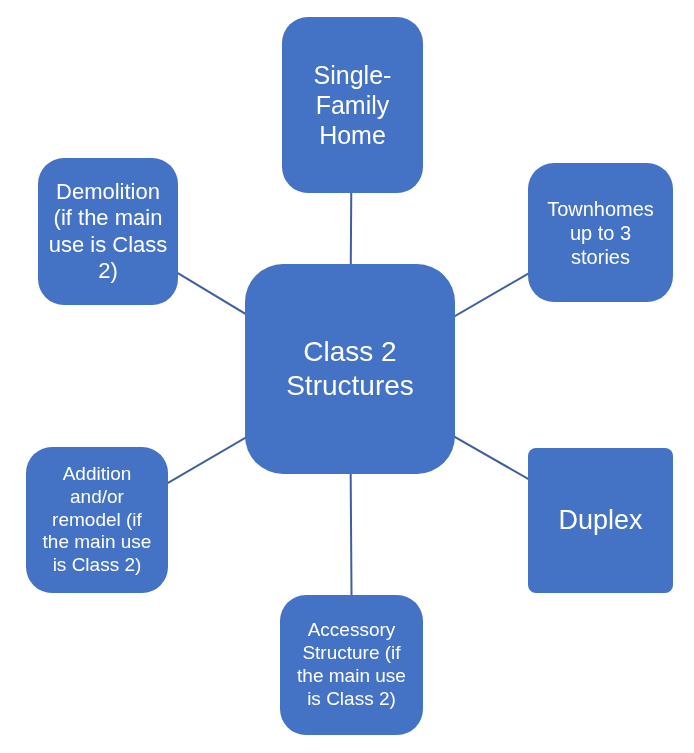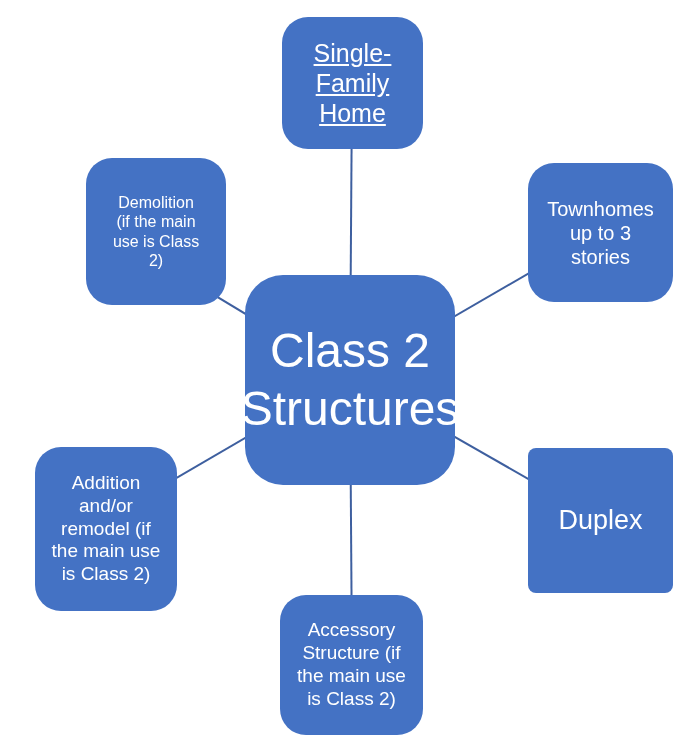--- a/index.html
+++ b/index.html
@@ -34,26 +34,26 @@
     display: flex;
     align-items: center;
     justify-content: center;
     text-align: center;
     background: var(--node-fill);
     color: var(--node-text);
     border-radius: 26px;
     line-height: 1.2;
   }
   .node .label { white-space: pre-line; }
-  .n-center     { left: 245px; top: 275px; width: 210px; height: 210px; font-size: 48px; border-radius: 38px; }
-  .n-top        { left: 282px; top:  17px; width: 141px; height: 132px; font-size: 25px; text-decoration: underline; }
-  .n-demolition { left:  38px; top: 158px; width: 140px; height: 147px; font-size: 16px; margin-left: 48px; }
+  .n-center     { left: 245px; top: 264px; width: 210px; height: 210px; font-size: 28px; border-radius: 38px; }
+  .n-top        { left: 282px; top:  17px; width: 141px; height: 176px; font-size: 25px; }
+  .n-demolition { left:  38px; top: 158px; width: 140px; height: 147px; font-size: 22px; }
   .n-townhomes  { left: 528px; top: 163px; width: 145px; height: 139px; font-size: 20px; text-align: center; }
   .n-duplex     { left: 528px; top: 448px; width: 145px; height: 145px; font-size: 27px; border-radius: 8px; }
-  .n-addition   { left:  35px; top: 447px; width: 142px; height: 164px; font-size: 19px; }
+  .n-addition   { left:  26px; top: 447px; width: 142px; height: 146px; font-size: 19px; }
   .n-accessory  { left: 280px; top: 595px; width: 143px; height: 140px; font-size: 19px; }
 </style>
 </head>
 <body>
 
 <div class="canvas">
 
   <svg class="connectors" viewBox="0 0 694 753" xmlns="http://www.w3.org/2000/svg">
     <line x1="350" y1="377" x2="352" y2="86"></line>
     <line x1="350" y1="377" x2="108" y2="231"></line>

